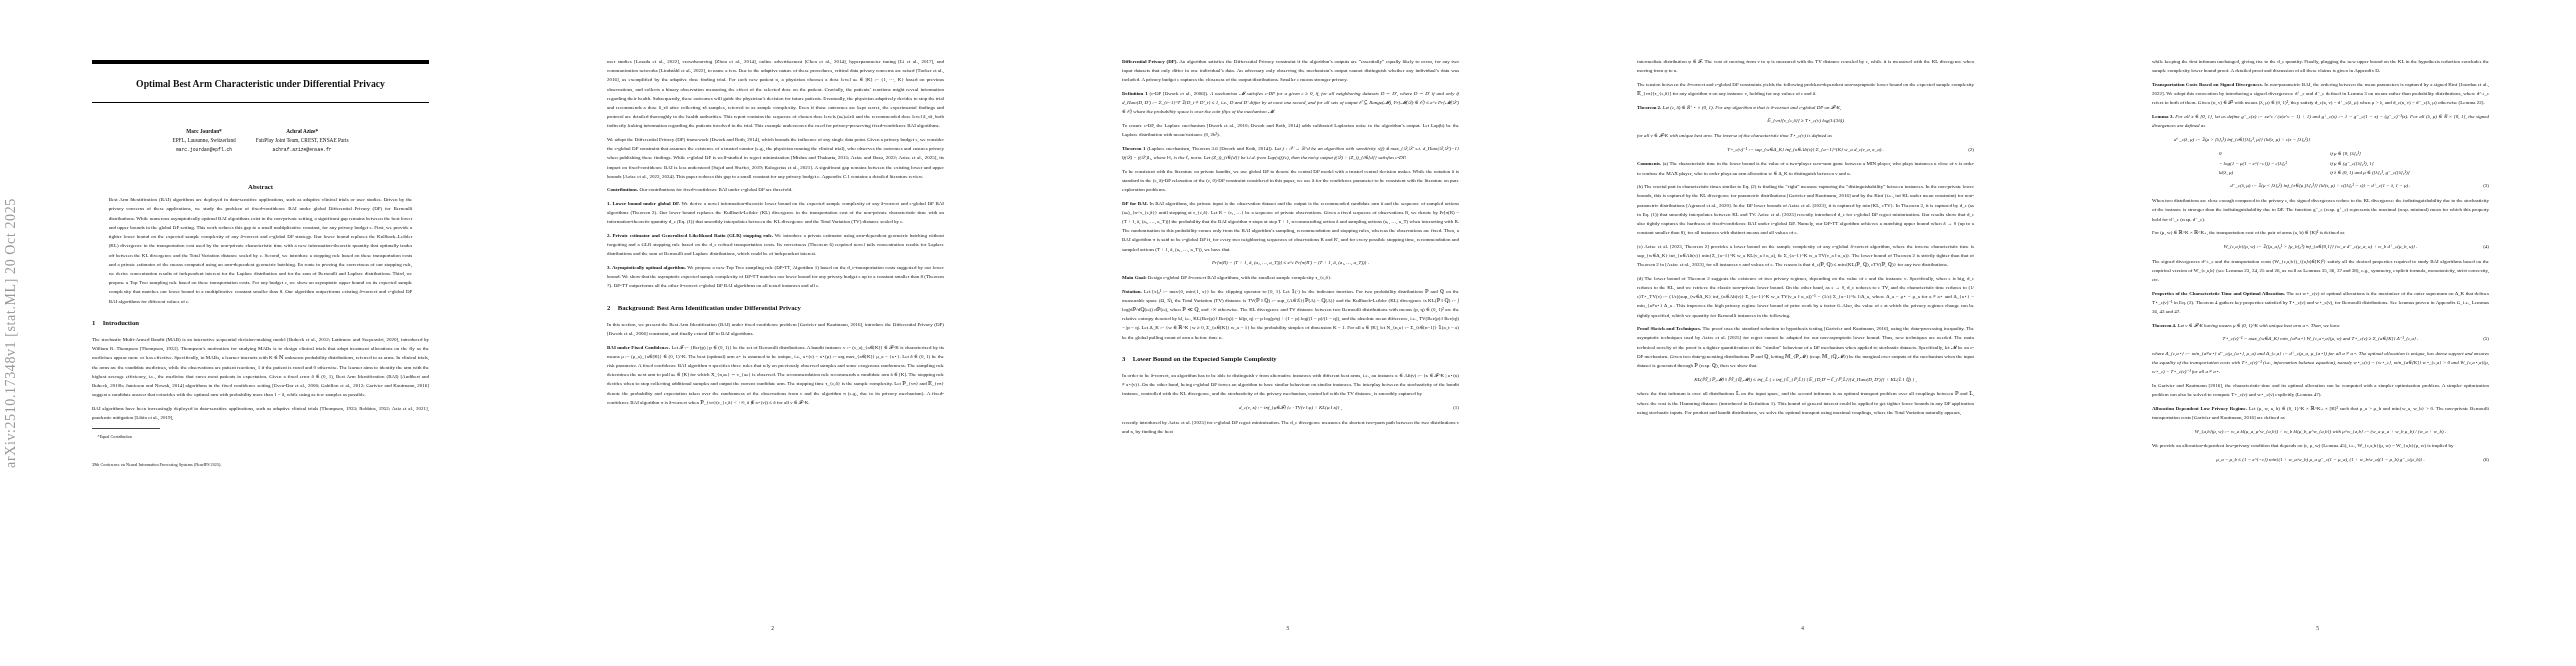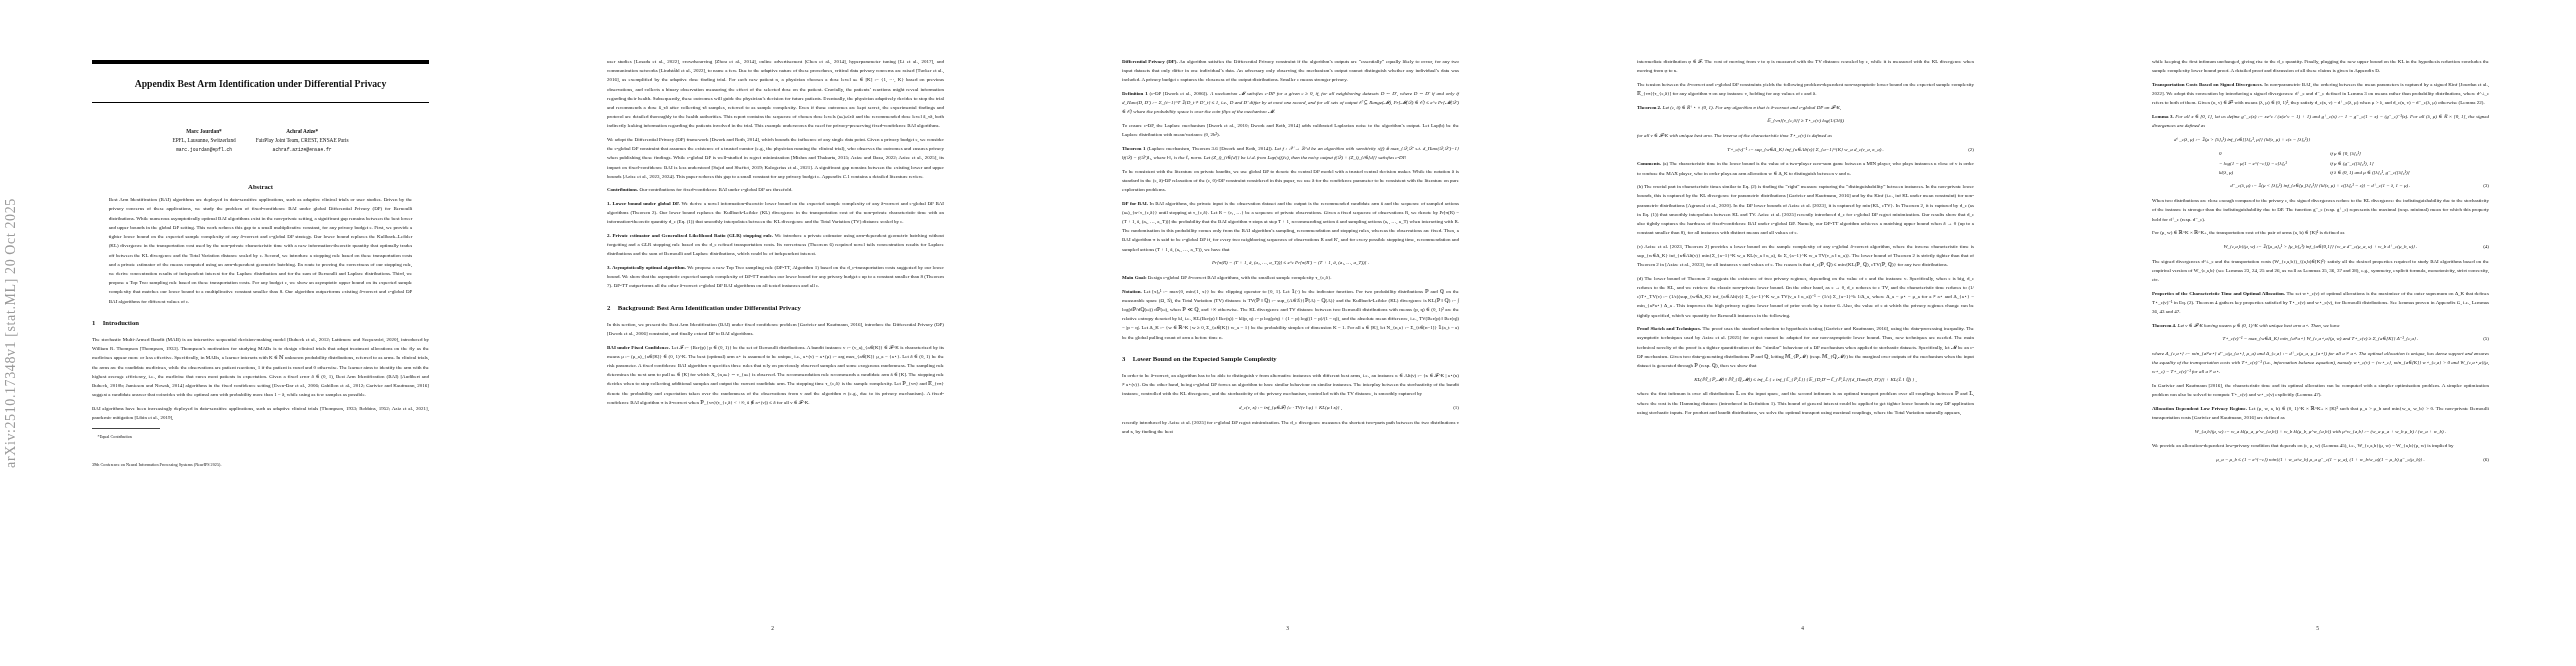--- a/index.html
+++ b/index.html
@@ -38,21 +38,21 @@
 <body>
 
 <div class="strip">
 
   <div class="page">
     <div class="arxiv-stamp">
       <span>arXiv:2510.17348v1  [stat.ML]  20 Oct 2025</span>
     </div>
     <div class="col" style="top:57px;">
       <div class="rule-top"></div>
-      <div class="title">Appendix Best Arm Identification under Differential Privacy</div>
+      <div class="title">Optimal Best Arm Characteristic under Differential Privacy</div>
       <div class="rule-bot"></div>
       <div class="authors">
         <div>
           <div class="author-name">Marc Jourdan*</div>
           <div>EPFL, Lausanne, Switzerland</div>
           <div class="mono">marc.jourdan@epfl.ch</div>
         </div>
         <div>
           <div class="author-name">Achraf Azize*</div>
           <div>FairPlay Joint Team, CREST, ENSAE Paris</div>

